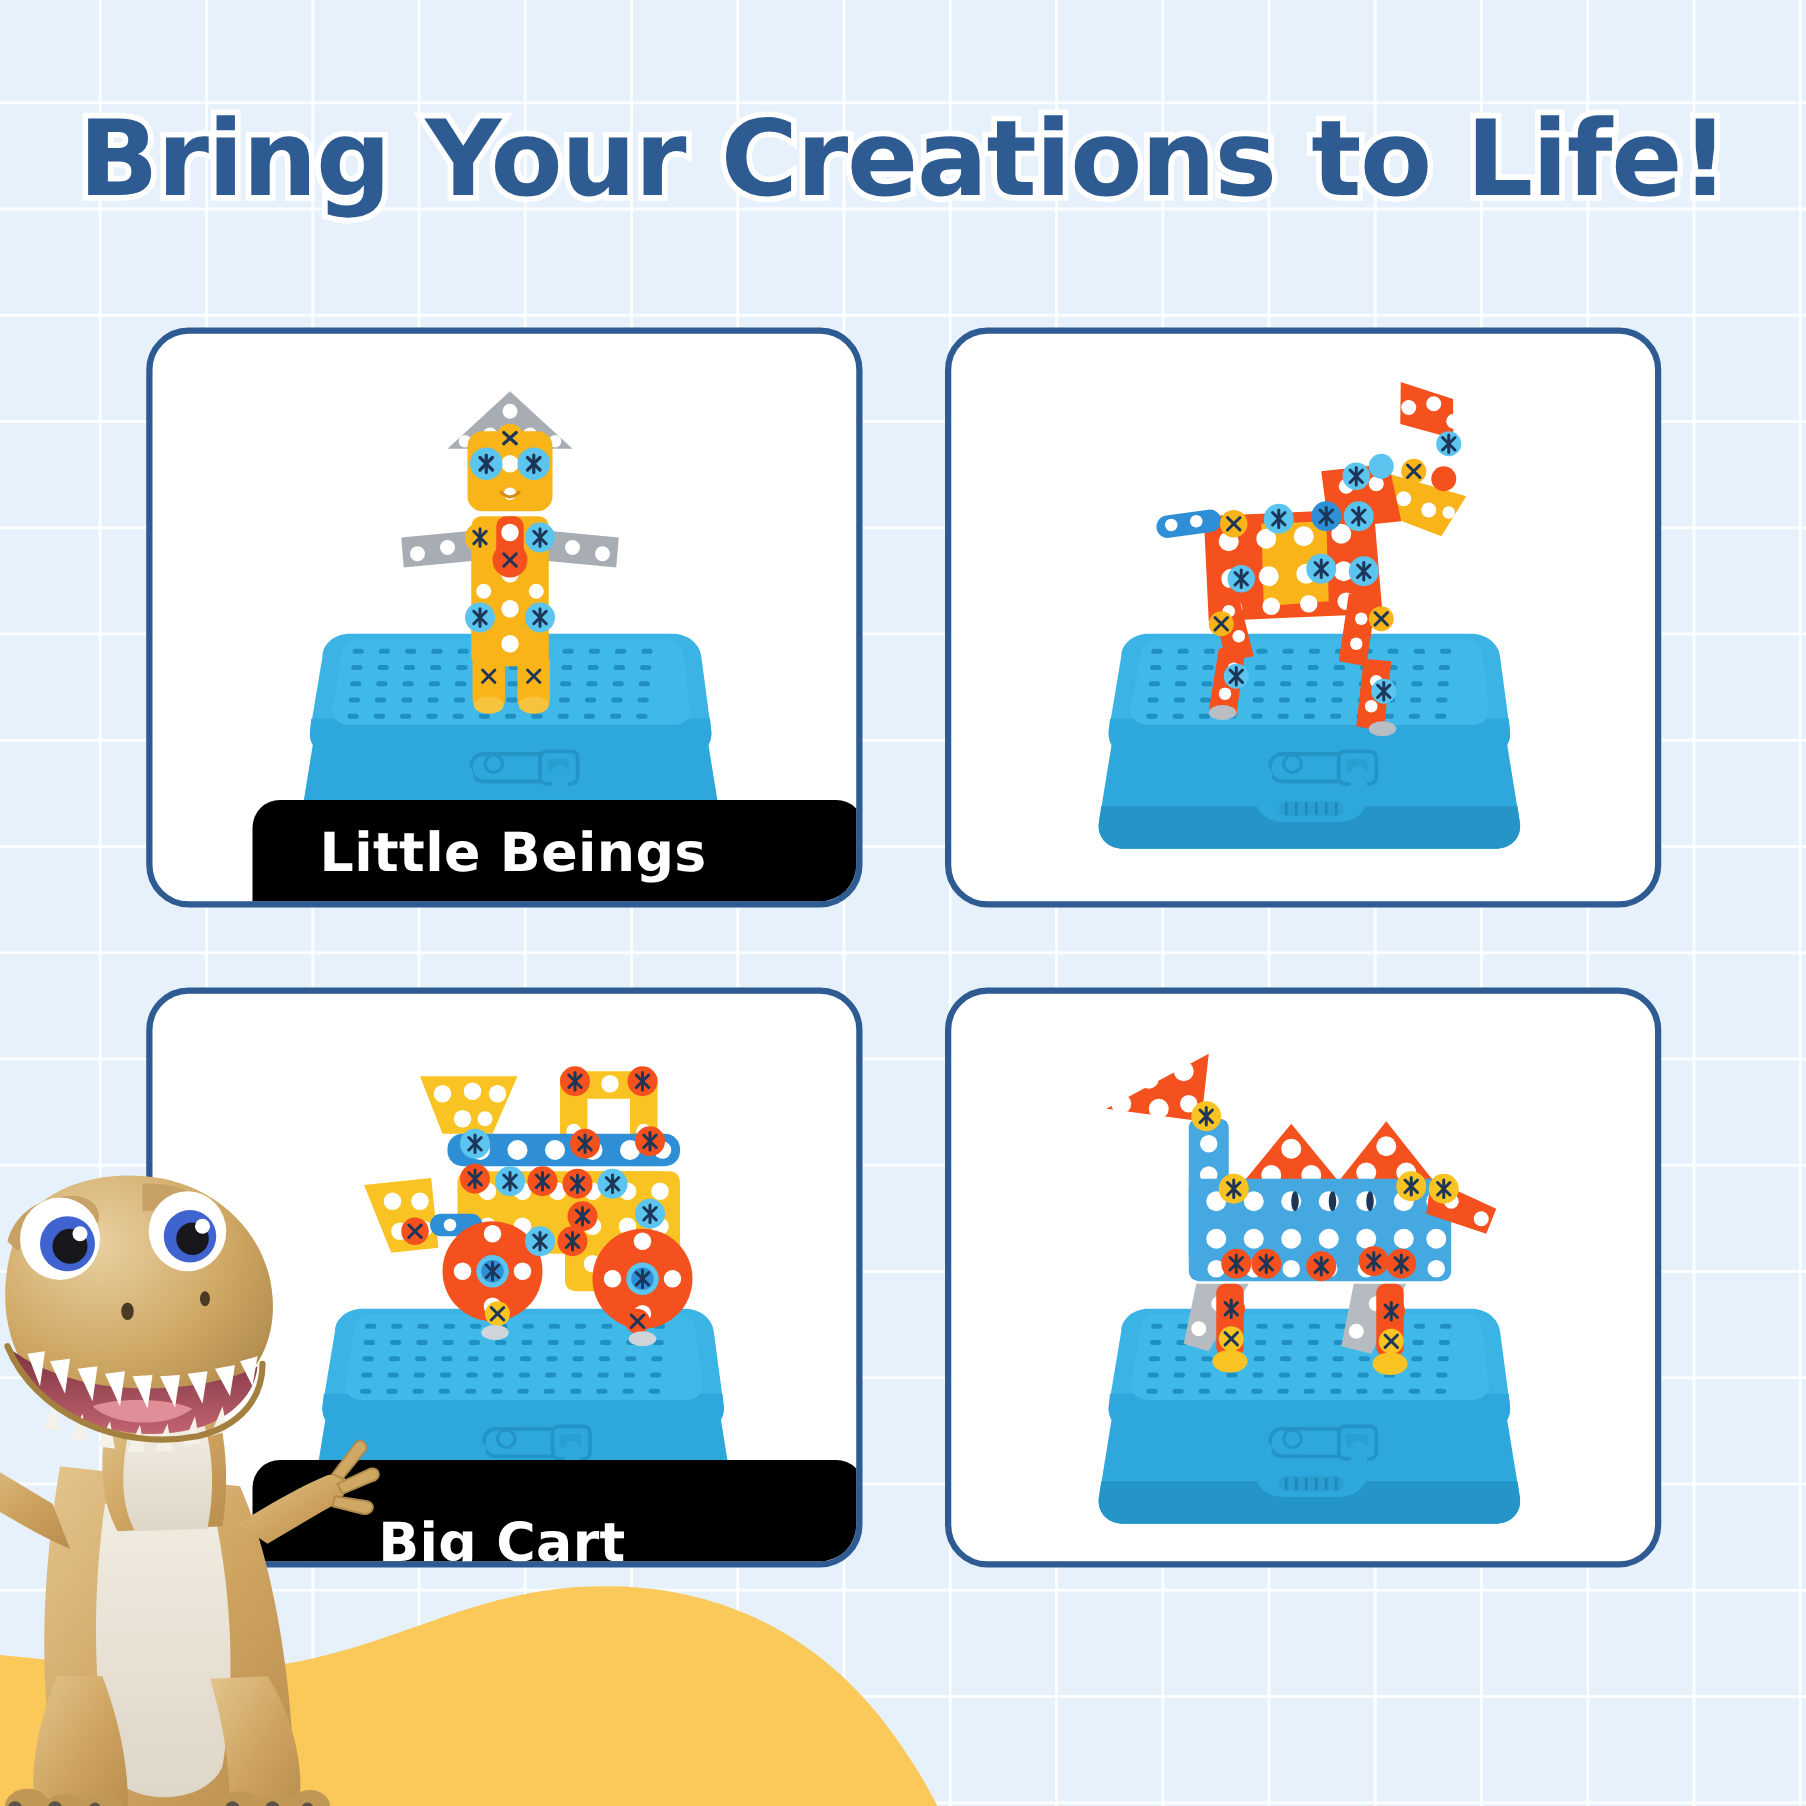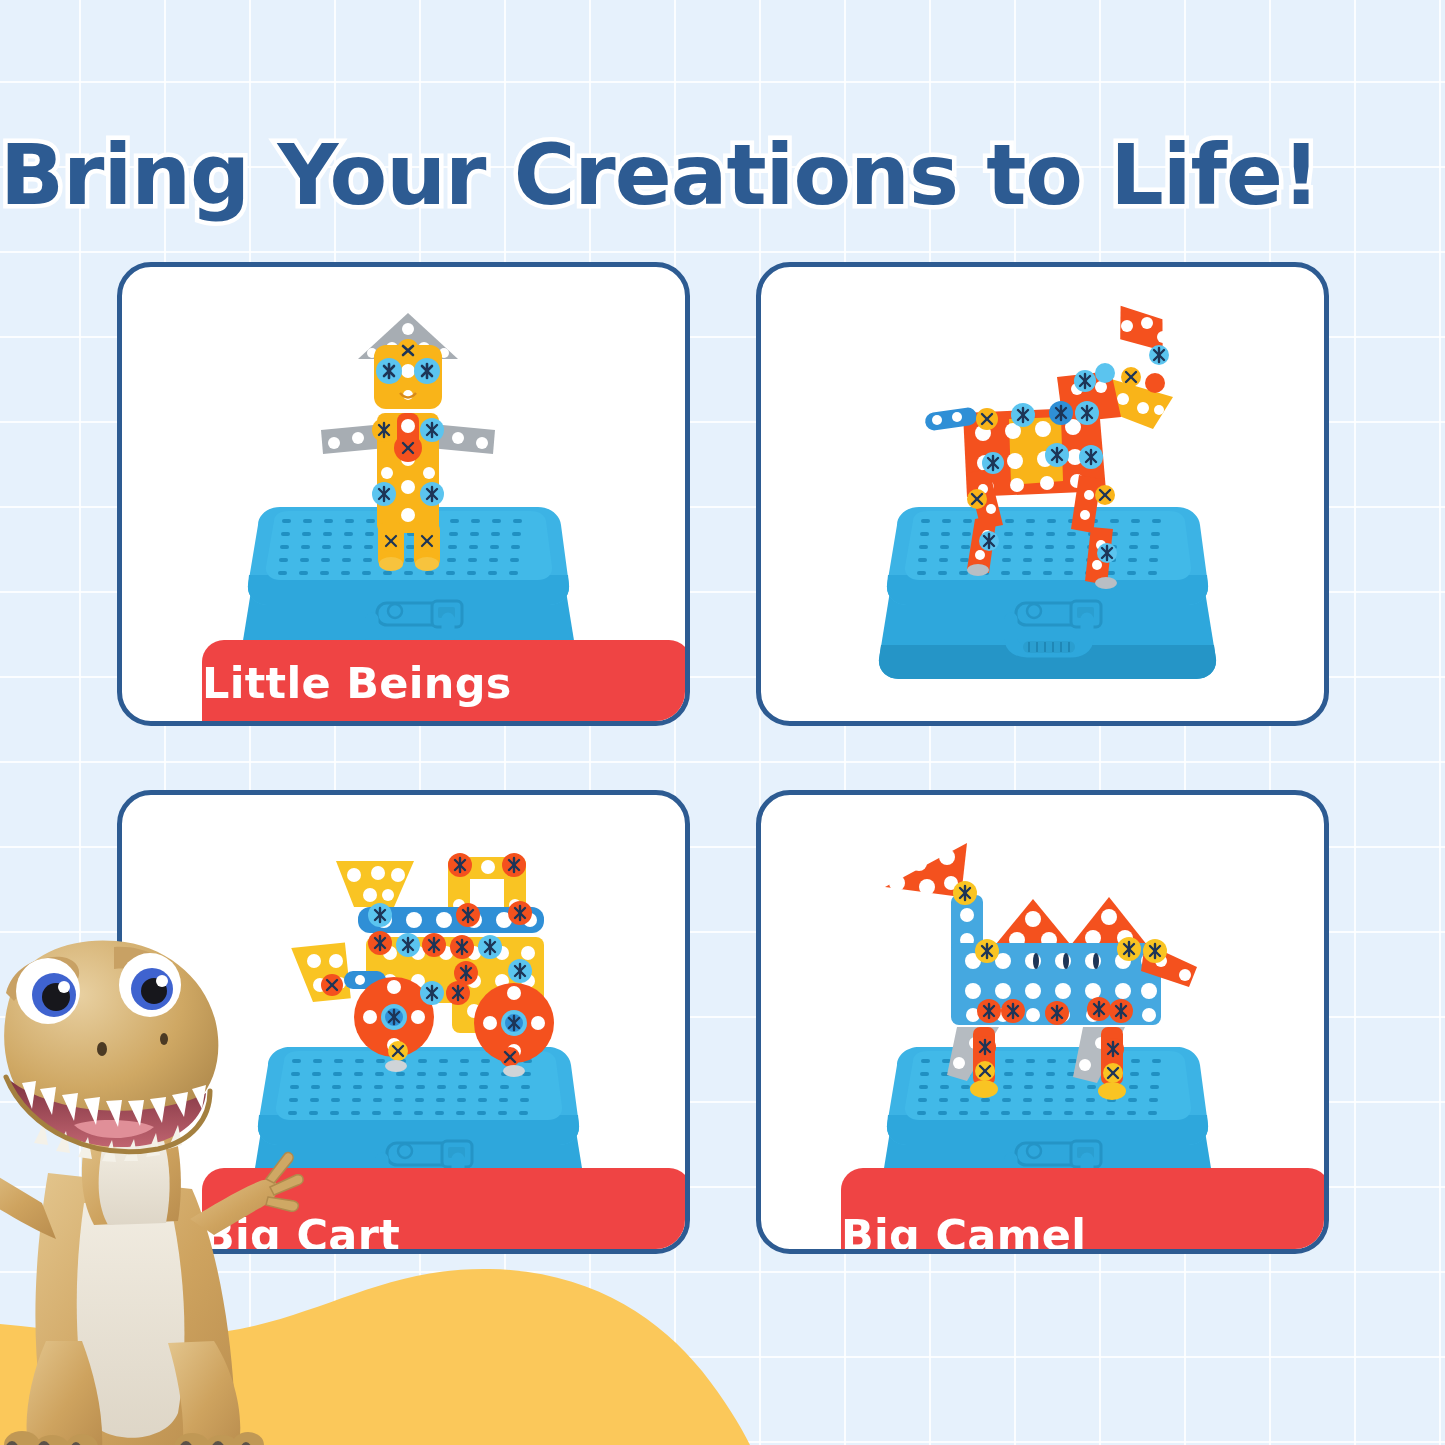--- a/index.html
+++ b/index.html
@@ -39,30 +39,30 @@
     pointer-events: none;
   }
   #yellow-blob svg { display: block; width: 100%; height: 100%; }
 
   
   #page-title {
     position: absolute;
     top: 78px;
     left: 0;
     width: 100%;
+    text-align: center;
     font-family: "DejaVu Sans", "Liberation Sans", sans-serif;
     font-size: 84px;
     font-weight: bold;
     letter-spacing: -1px;
     color: #2d5b92;
     -webkit-text-stroke: 9px #ffffff;
     paint-order: stroke fill;
     z-index: 5;
     white-space: nowrap;
-    margin-top: 48px;
   }
 
   
   #cards {
     position: absolute;
     top: 262px;
     left: 117px;
     width: 1212px;
     display: grid;
     grid-template-columns: 573px 573px;
@@ -87,25 +87,25 @@
   }
   .card-photo svg { position: absolute; display: block; }
 
   
   .card-label {
     position: absolute;
     left: 80px;
     right: -6px;
     bottom: -5px;
     height: 86px;
-    background: #ef4444;
+    background: #000000;
     border-radius: 22px 22px 0 0;
     display: flex;
     align-items: center;
-    justify-content: flex-start;
+    justify-content: center;
     z-index: 4;
   }
   .card-label span {
     color: #ffffff;
     font-size: 43px;
     font-weight: bold;
     letter-spacing: 0.3px;
     padding-right: 72px;
     white-space: nowrap;
   }
@@ -1066,23 +1066,20 @@
           </g>
 
           <g fill="#1d3557">
             <ellipse cx="275" cy="166" rx="3" ry="8"></ellipse>
               <ellipse cx="305" cy="166" rx="3" ry="8"></ellipse>
               <ellipse cx="335" cy="166" rx="3" ry="8"></ellipse>
           </g>
         </g>
       </svg>
     </div>
-    <div class="card-label wide-pad">
-      <span>Big Camel</span>
-    </div>
   </div>
 
 </div>
 
 <div id="dino">
   <svg viewBox="0 0 330 578">
     <defs>
       <linearGradient id="bodyG" x1="0" y1="0" x2="1" y2="1">
         <stop offset="0%" stop-color="#e3c58d"></stop>
         <stop offset="55%" stop-color="#cea35f"></stop>

